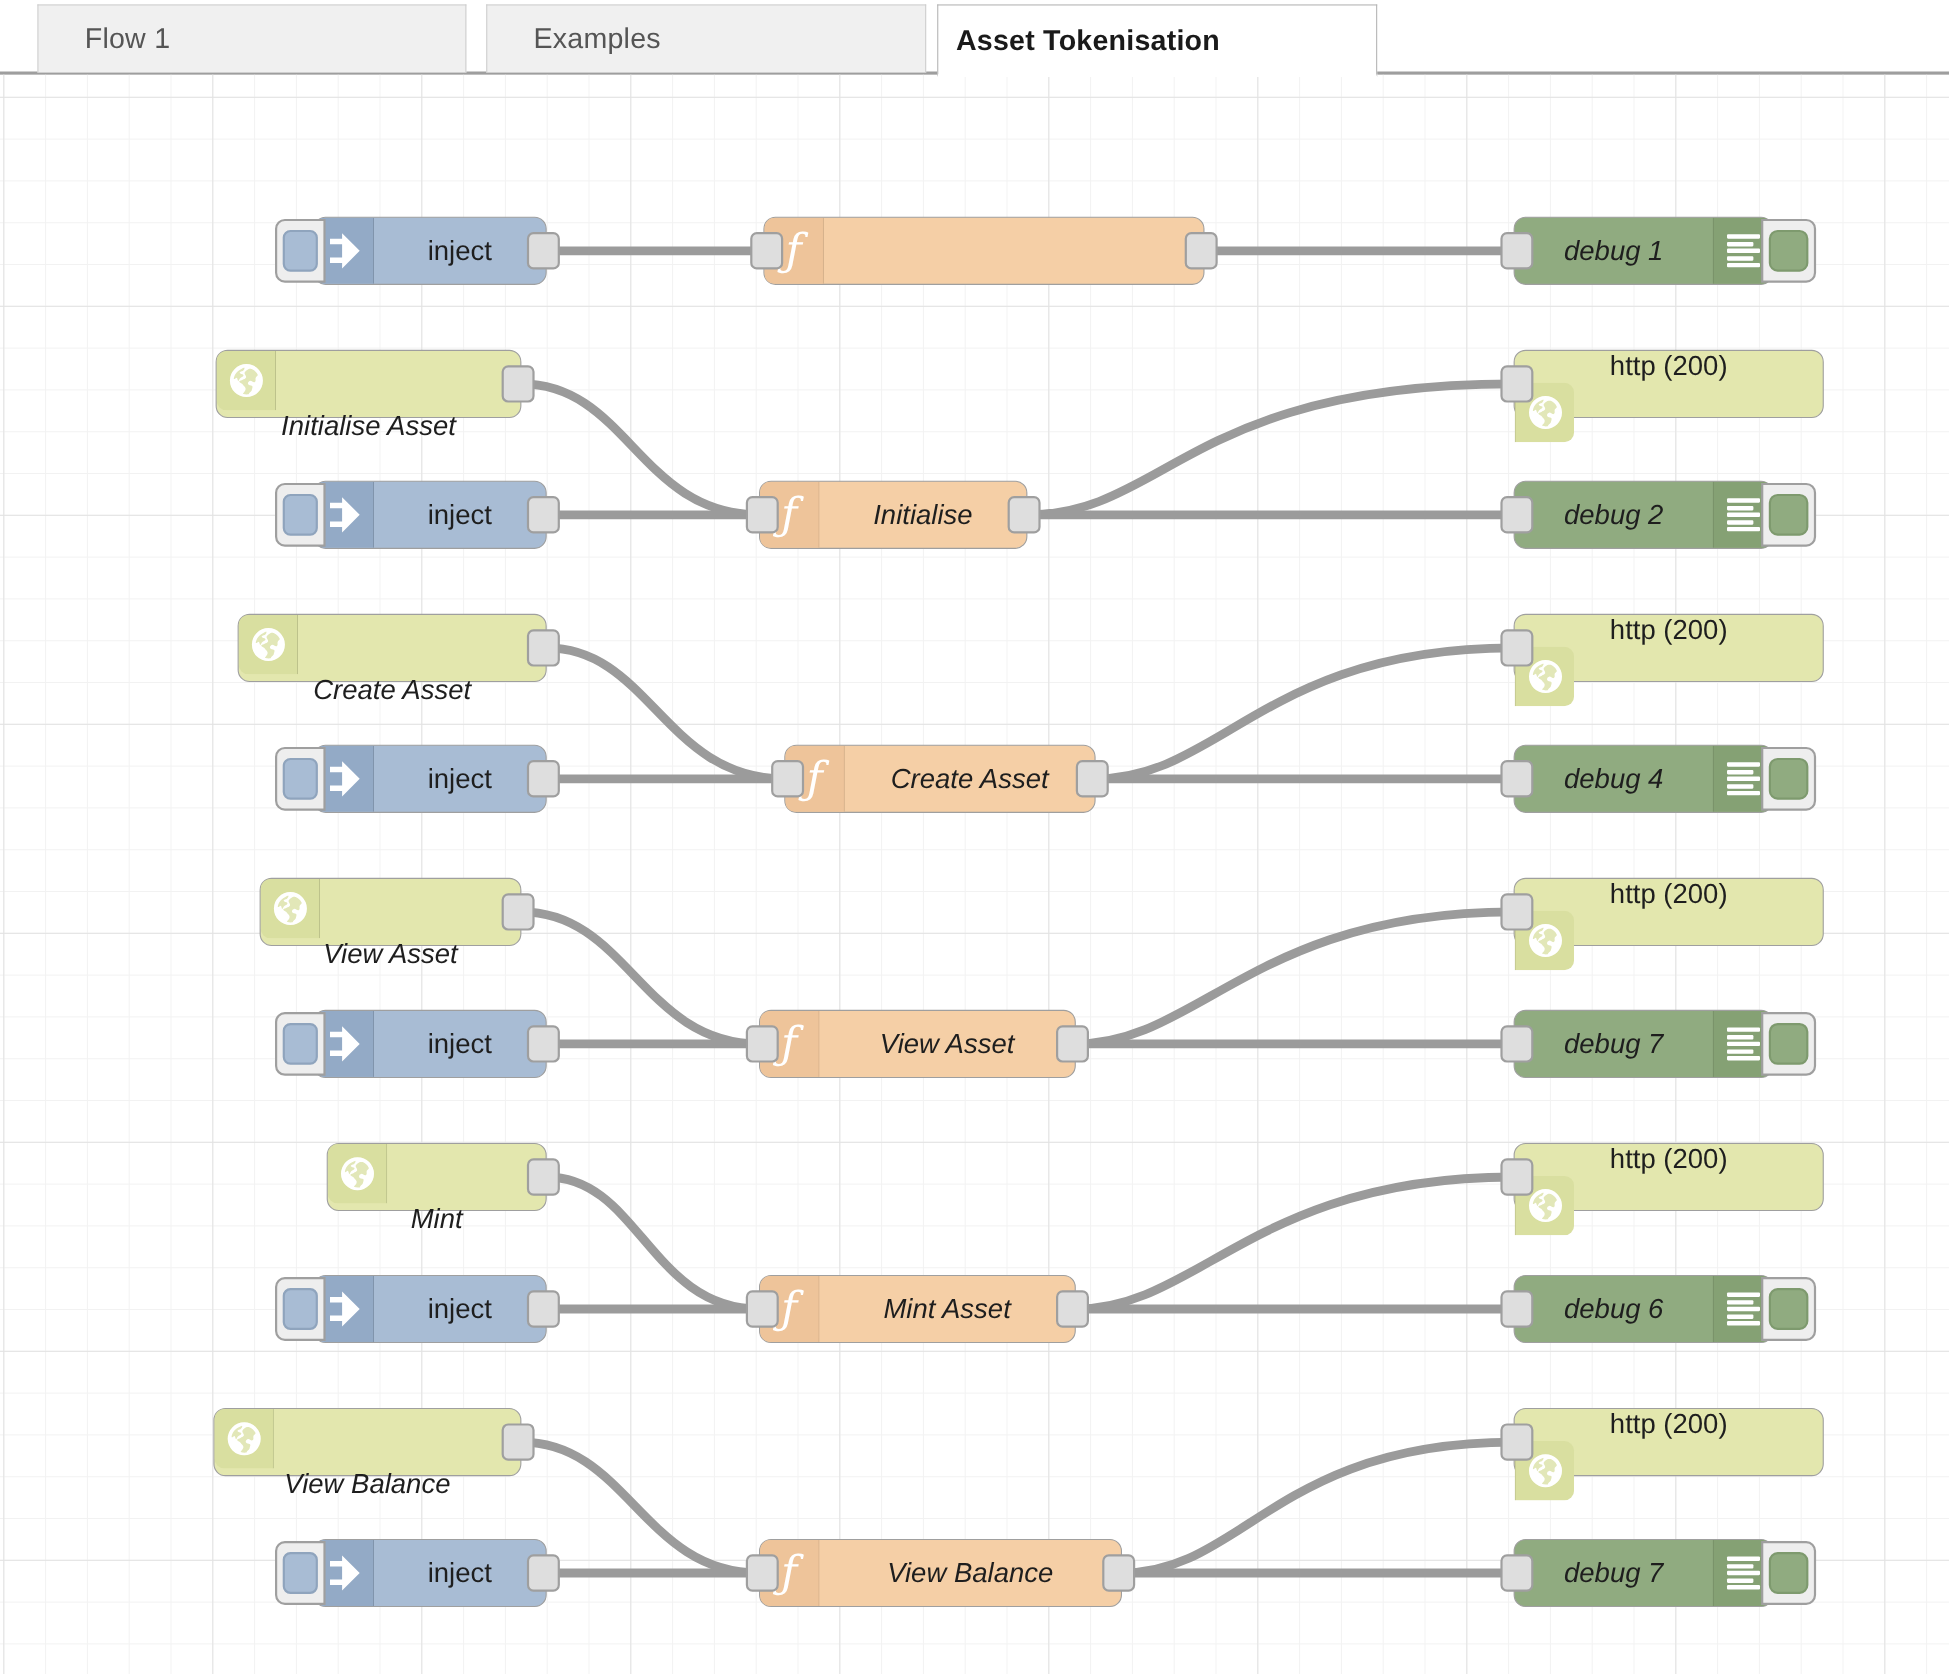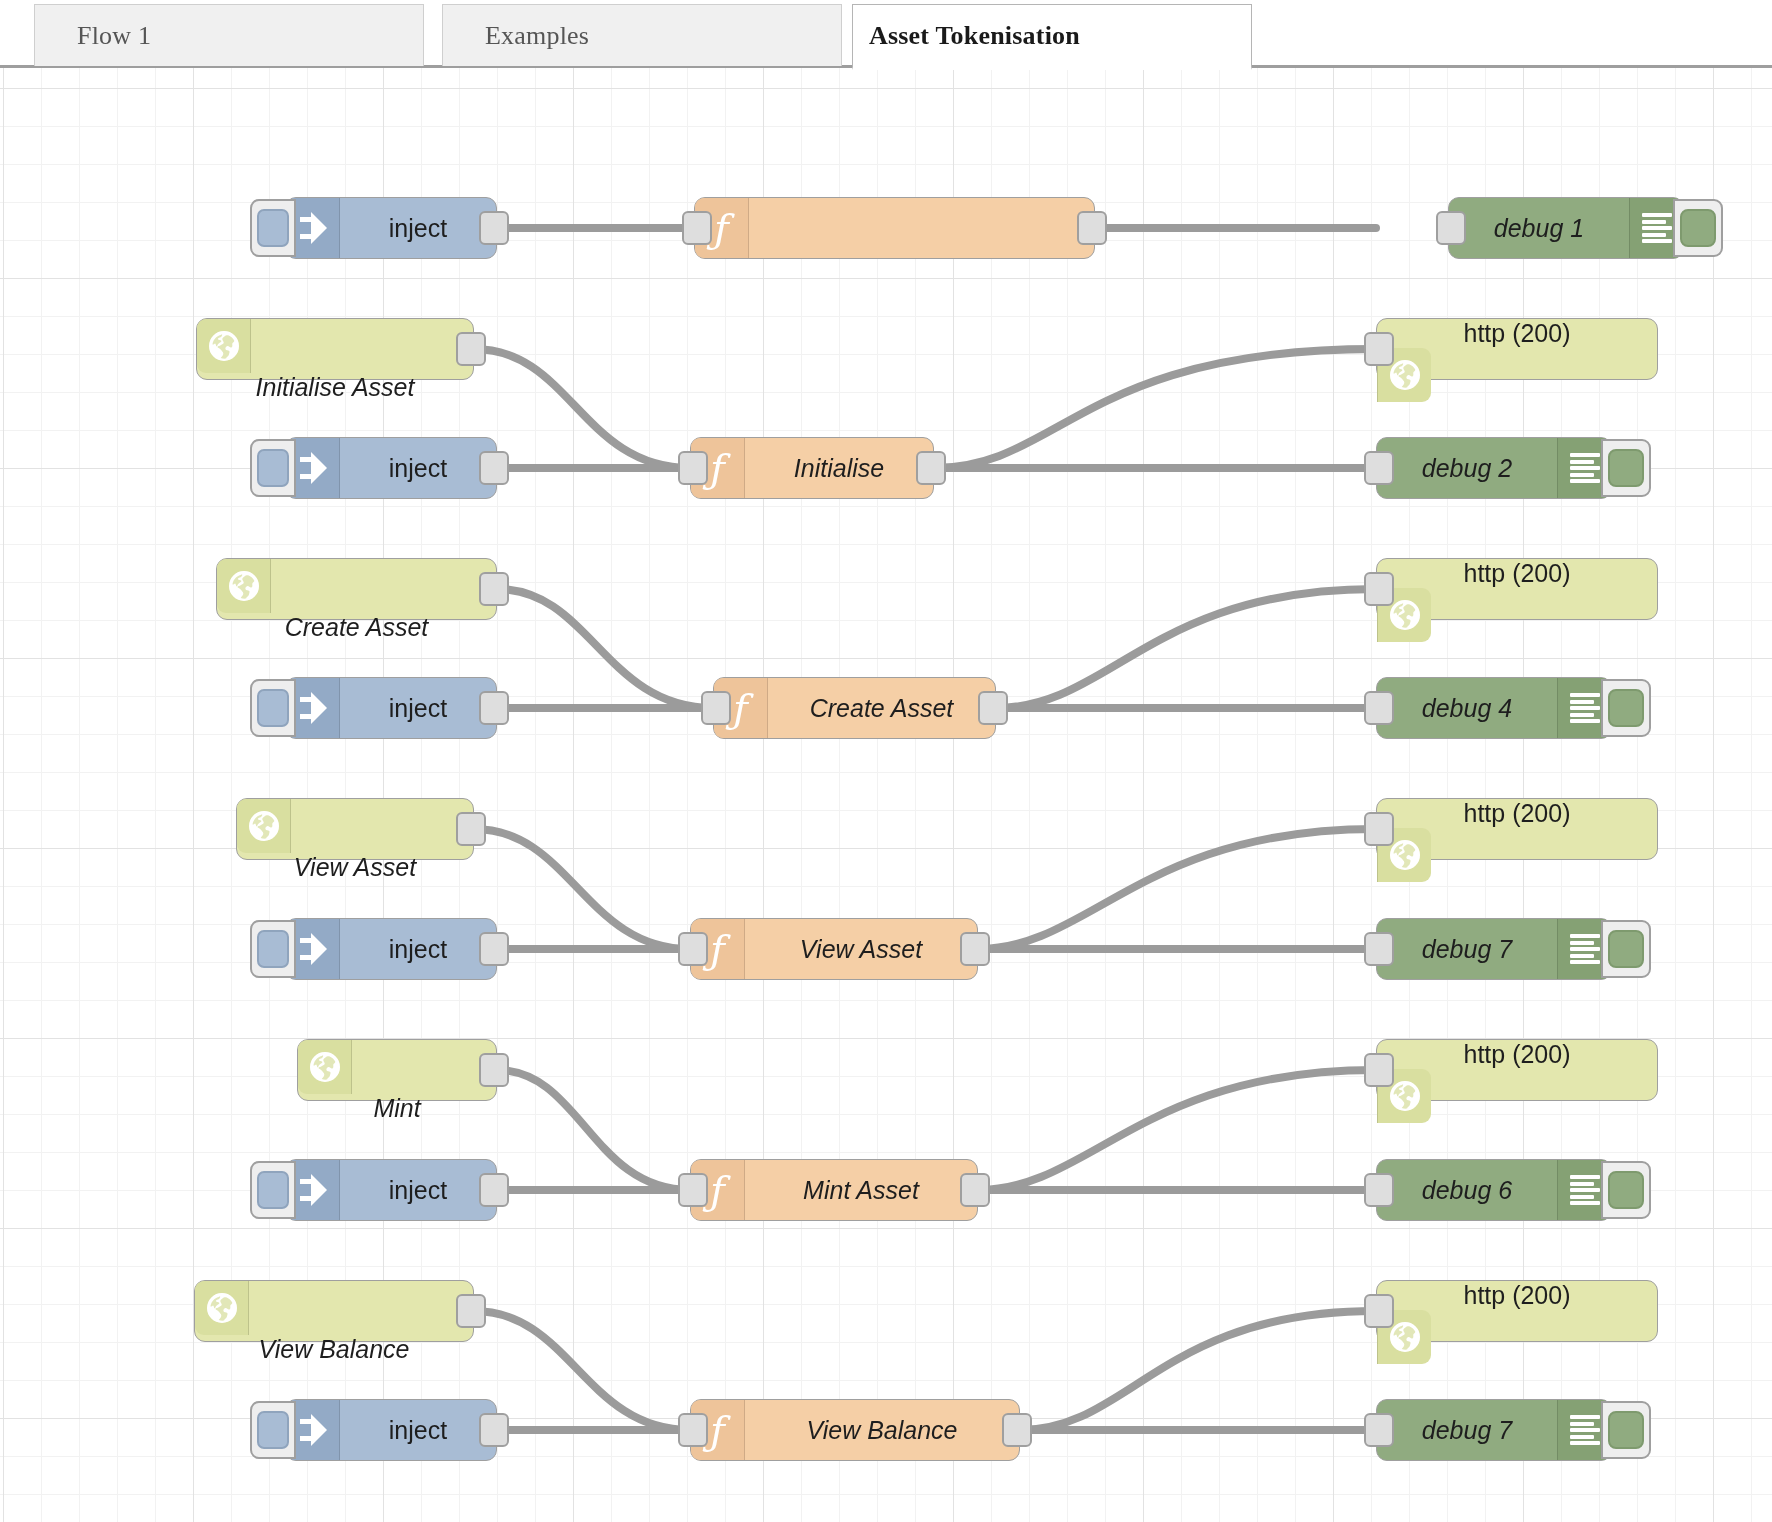--- a/index.html
+++ b/index.html
@@ -29,21 +29,20 @@
   .tab {
     position: absolute;
     top: 4px;
     height: 62px;
     box-sizing: border-box;
     display: flex;
     align-items: center;
     padding-left: 42px;
     font-size: 26px;
     letter-spacing: 0.2px;
-    font-family: Liberation Serif, serif;
   }
   .tab.inactive {
     background: #f0f0f0;
     border: 1px solid #cfcfcf;
     border-bottom: none;
     color: #555555;
   }
   .tab.active {
     background: #ffffff;
     border: 1px solid #b5b5b5;
@@ -274,21 +273,21 @@
     </div>
 
     <div class="node n-func" style="left:694px; top:129px; width:401px;">
       <div class="port in"></div>
       <div class="iconbox left">
         <span class="g-func">ƒ</span>
       </div>
       <div class="port out"></div>
     </div>
 
-    <div class="node n-debug" style="left:1448px; top:129px; width:236px;">
+    <div class="node n-debug" style="left:1376px; top:129px; width:236px;">
       <div class="port in"></div>
       <div class="label">debug 1</div>
       <div class="iconbox right">
         <span class="g-debug">
           <span></span>
             <span></span>
             <span></span>
             <span></span>
             <span></span>
         </span>

